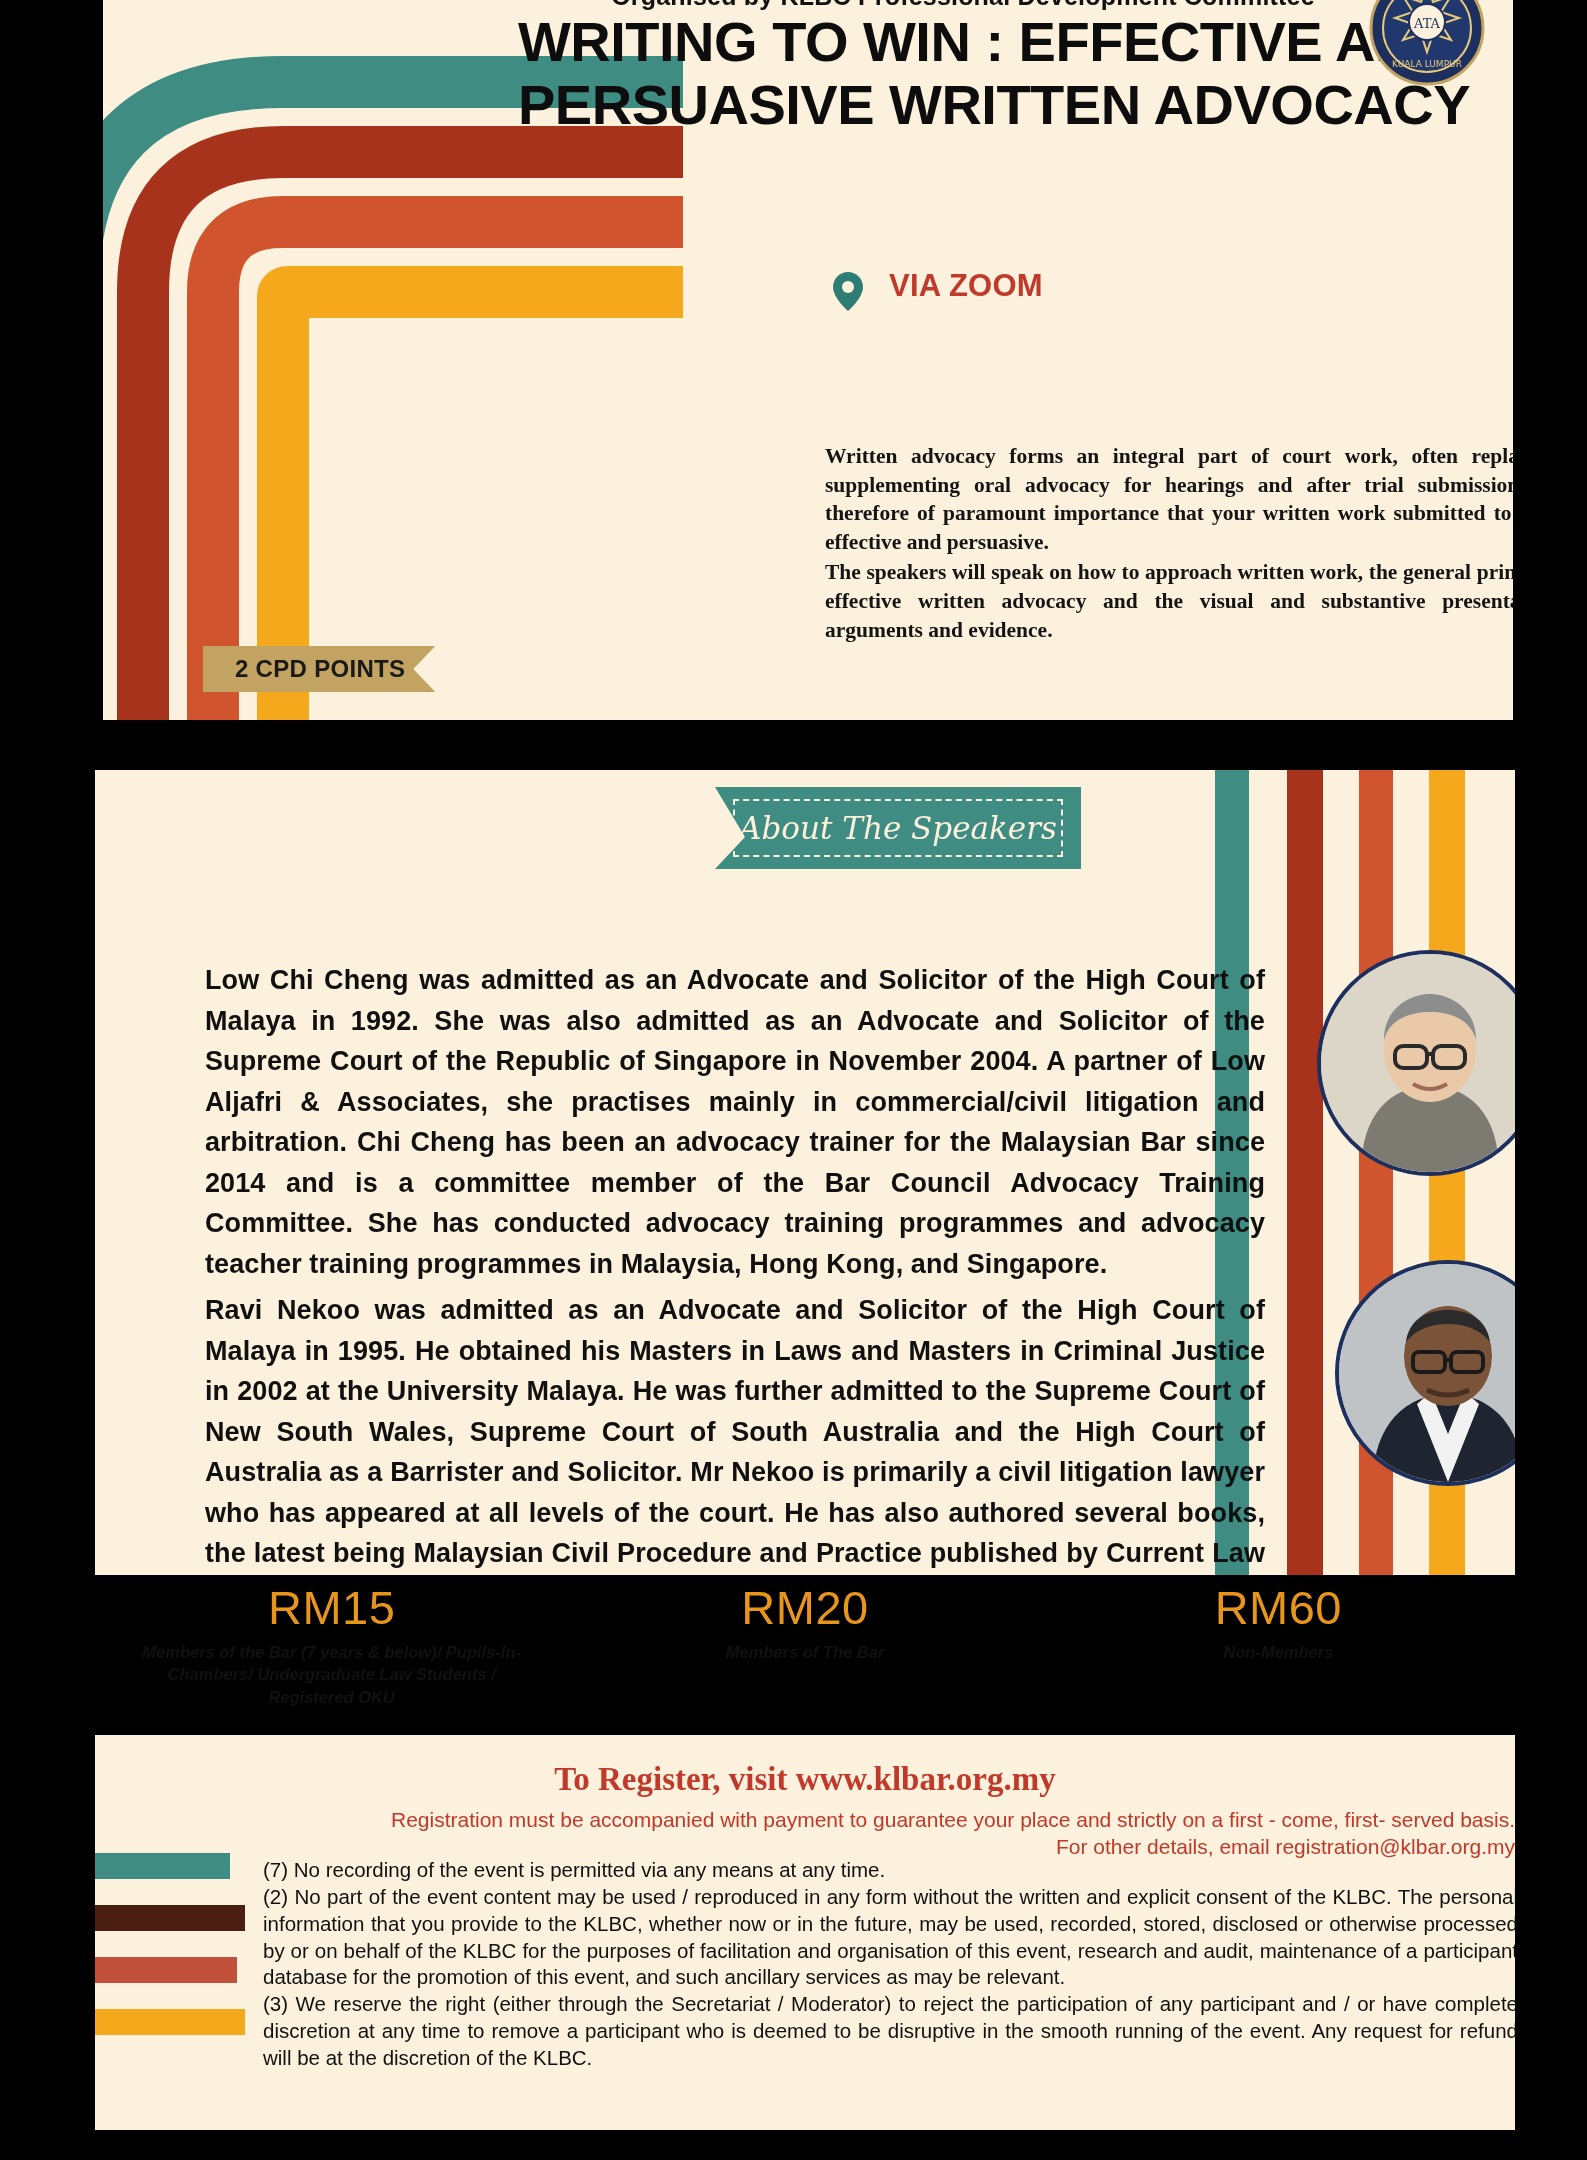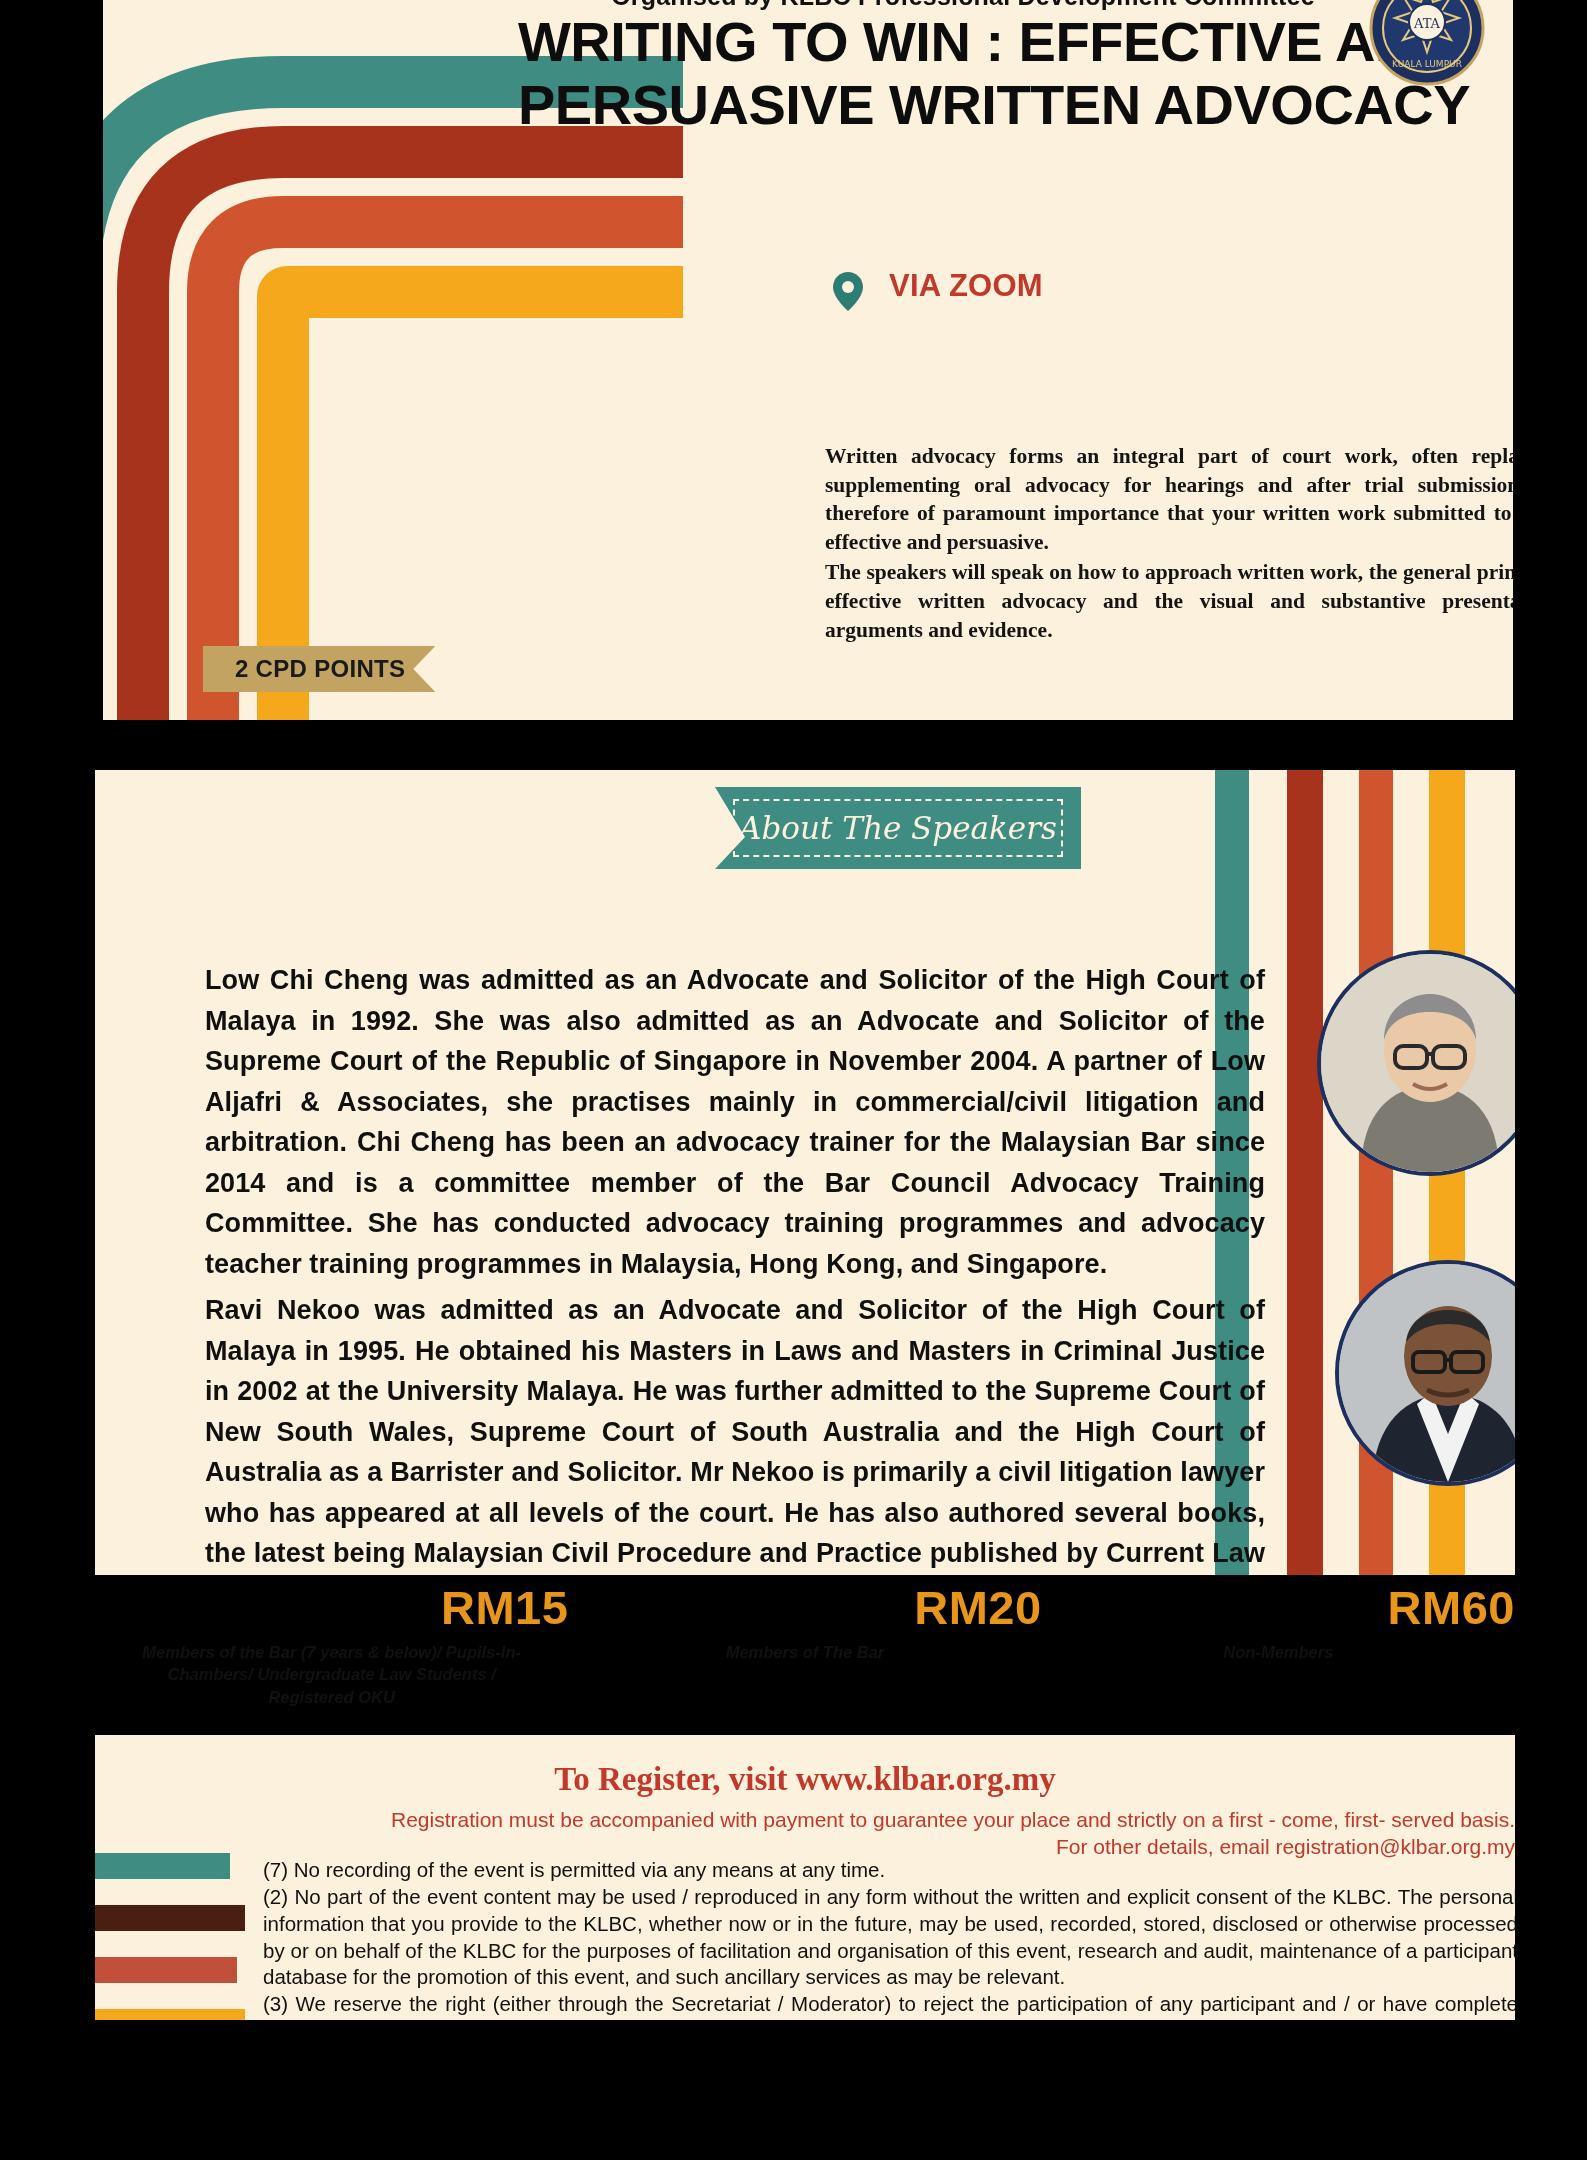--- a/index.html
+++ b/index.html
@@ -177,39 +177,38 @@
   .prices {
     position: absolute;
     left: 95px; top: 1580px;
     width: 1420px; height: 130px;
     display: flex;
   }
   .price-col { flex: 1; text-align: center; }
   .price-amt {
     color: #e8951b;
     font-size: 47px;
-    font-weight: 700;
+    font-weight: 400;
     letter-spacing: .5px;
-    text-align: right;
   }
   .price-desc {
     margin-top: 6px;
     font-size: 16.5px;
     font-weight: 700;
     font-style: italic;
     color: #111;
     line-height: 1.35;
     padding: 0 40px;
   }
 
   
   .register-panel {
     position: absolute;
     left: 95px; top: 1735px;
-    width: 1420px; height: 285px;
+    width: 1420px; height: 395px;
     background: #fbf1dc;
     overflow: hidden;
   }
   .reg-title {
     margin-top: 26px;
     text-align: center;
     color: #c0392b;
     font-size: 33px;
     font-weight: 800;
     font-family: "Liberation Serif", serif;

